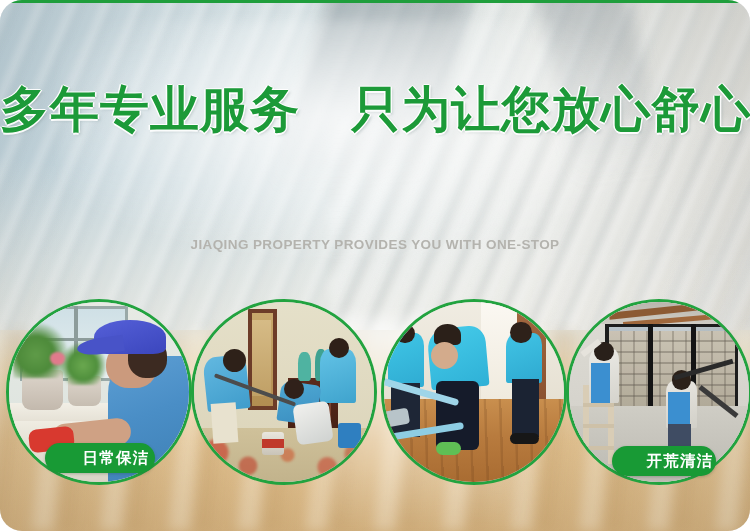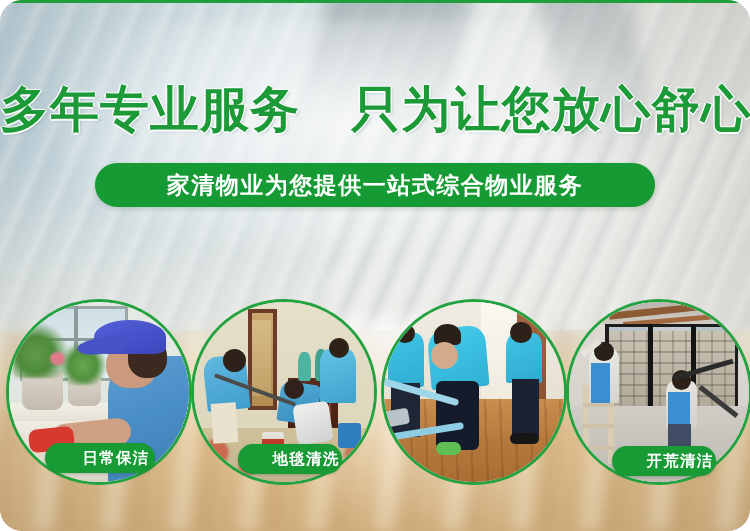--- a/index.html
+++ b/index.html
@@ -413,25 +413,23 @@
   <div class="bg-vignette"></div>
 
   <div class="top-rule"></div>
 
   <div class="headline">
     <span>多年专业服务</span>
     <span class="gap"></span>
     <span>只为让您放心舒心</span>
   </div>
 
-  <div class="pill">
-    <span class="pill-text">家清物业为您提供一站式综合物业服务</span>
-  </div>
 
   <div class="subtitle">
+    <span>JIAQING PROPERTY PROVIDES YOU WITH ONE-STOP</span>
   </div>
 
   <div class="circles">
 
     <div class="circle-wrap c1">
       <div class="circle">
         <div class="photo">
           <div class="p1-wall"></div>
             <div class="p1-win"></div>
             <div class="p1-winbar"></div>
@@ -540,21 +538,18 @@
           <div class="p4-w2leg"></div>
             <div class="p4-pole"></div>
             <div class="p4-pole2"></div>
         </div>
       </div>
     </div>
 
     <div class="label lb1">
       <span>日常保洁</span>
     </div>
-    <div class="label lb2">
-      <span>地毯清洗</span>
-    </div>
     <div class="label lb4">
       <span>开荒清洁</span>
     </div>
 
   </div>
 </div>
 
 </body></html>

